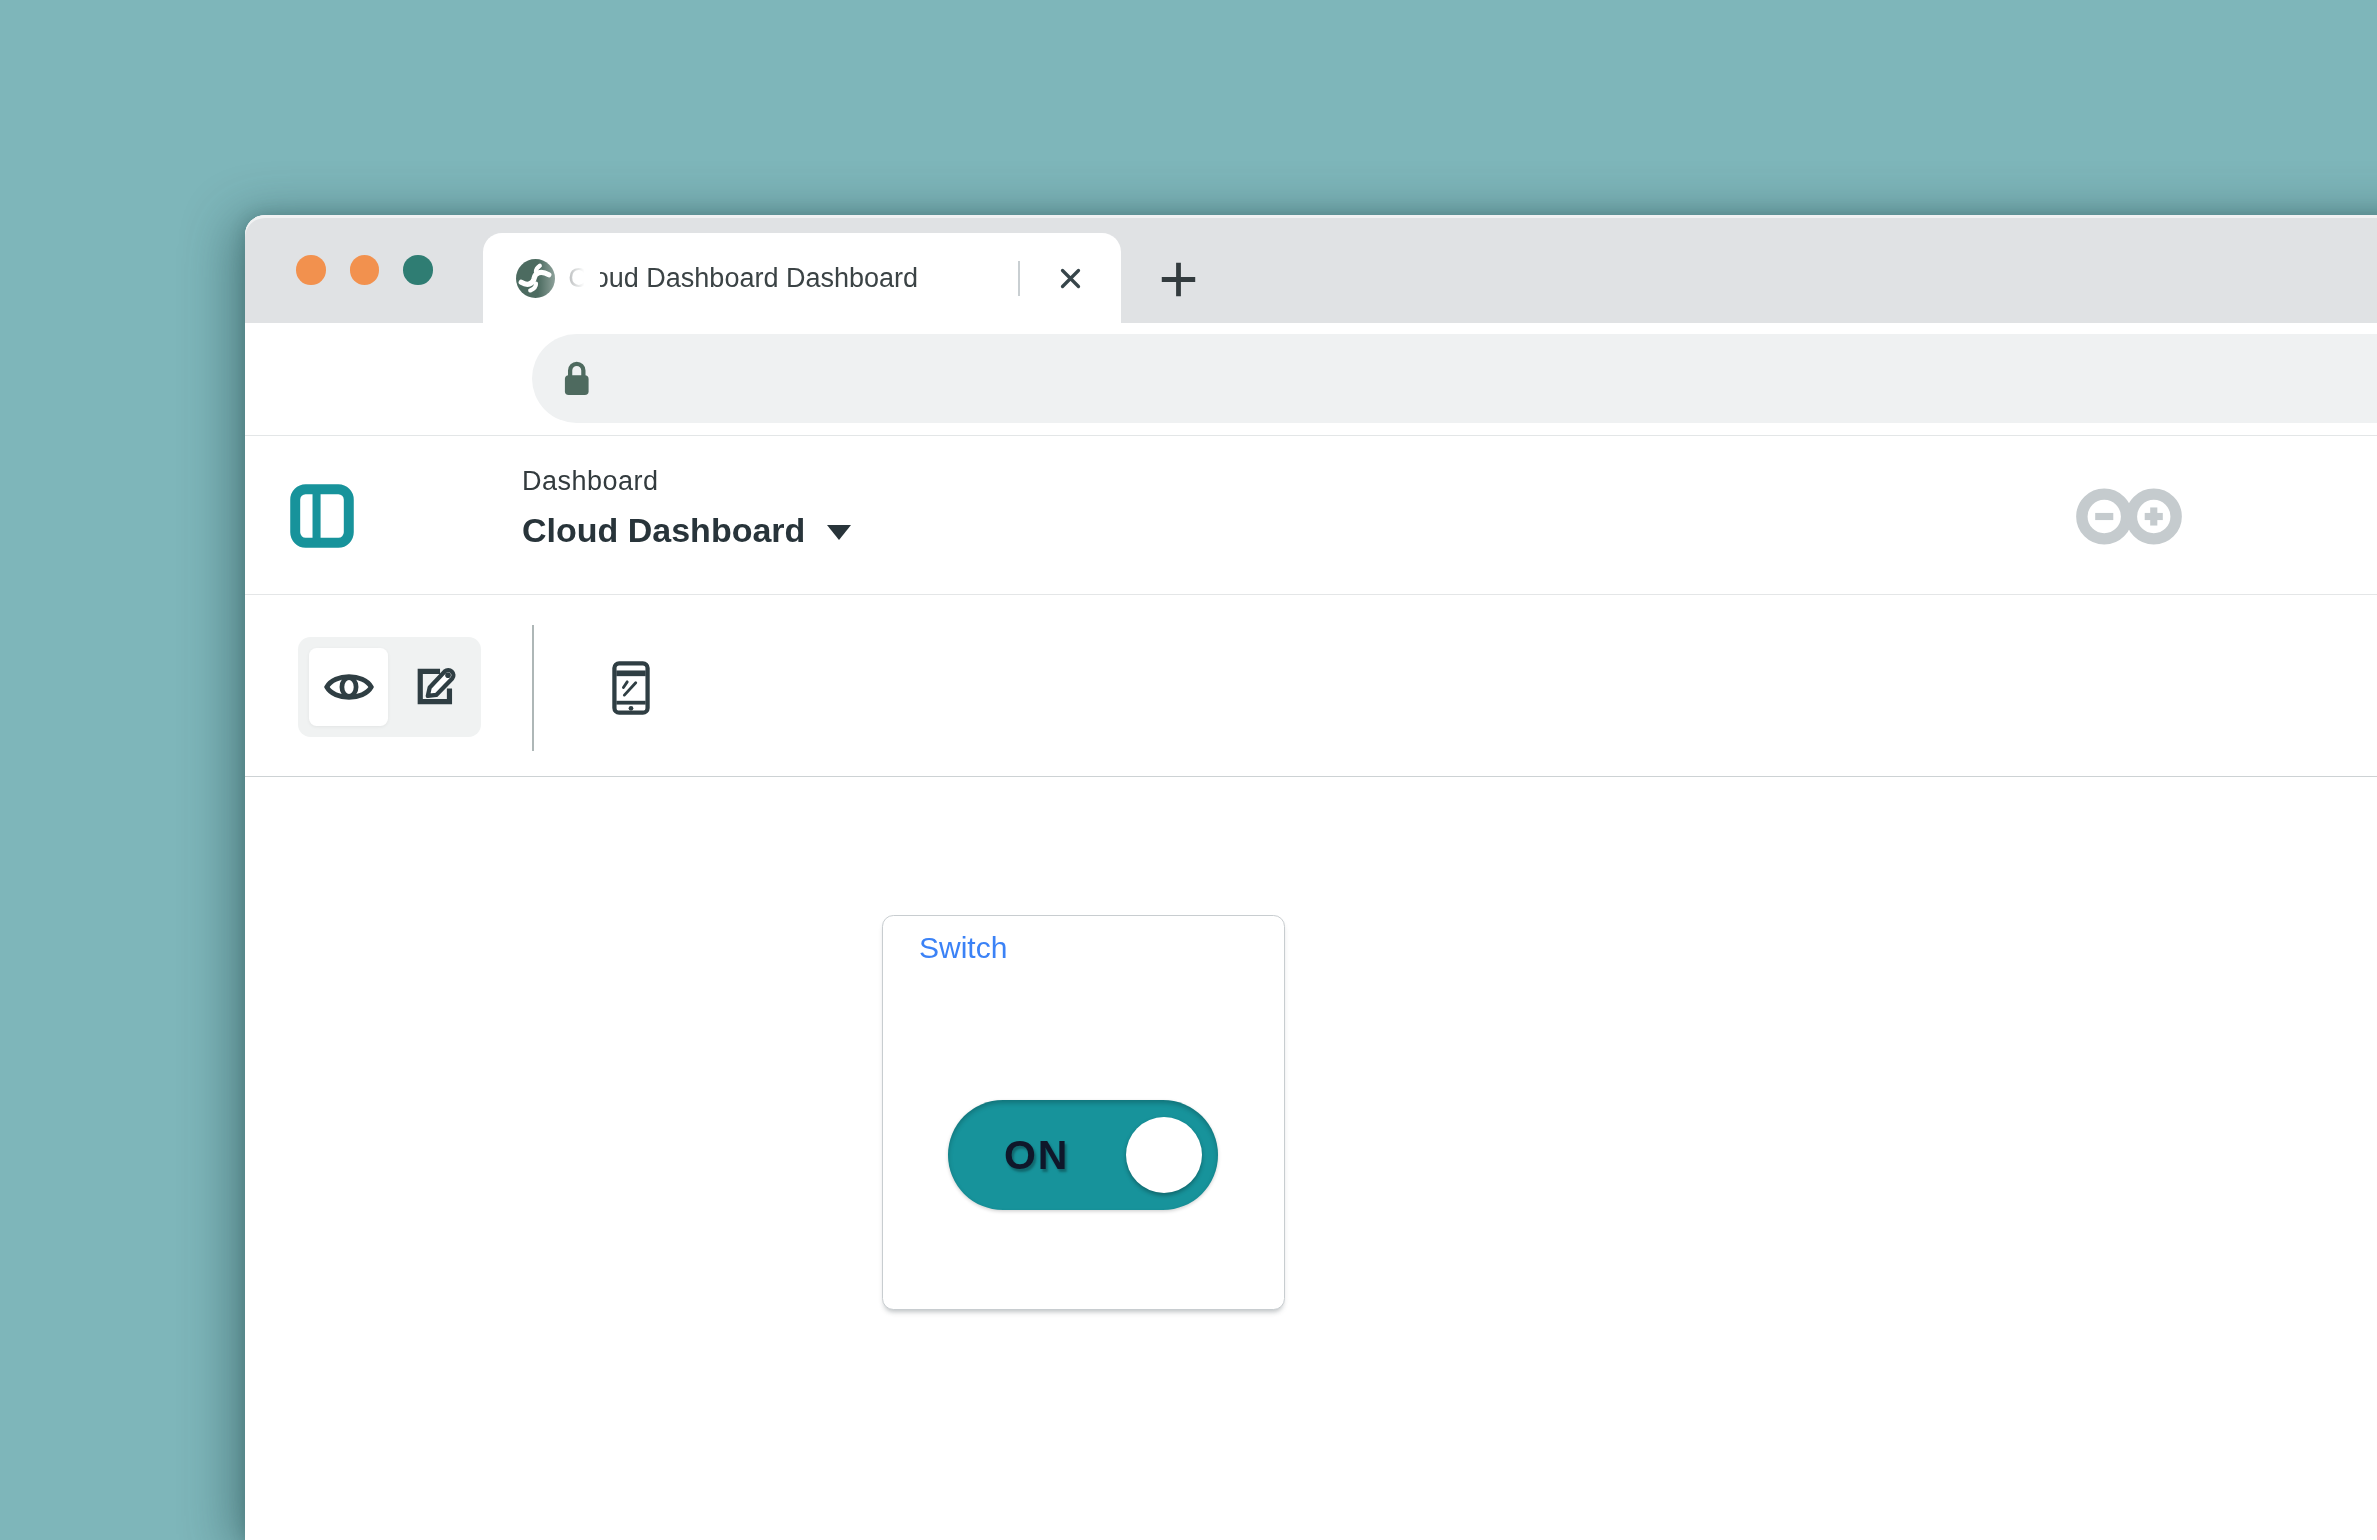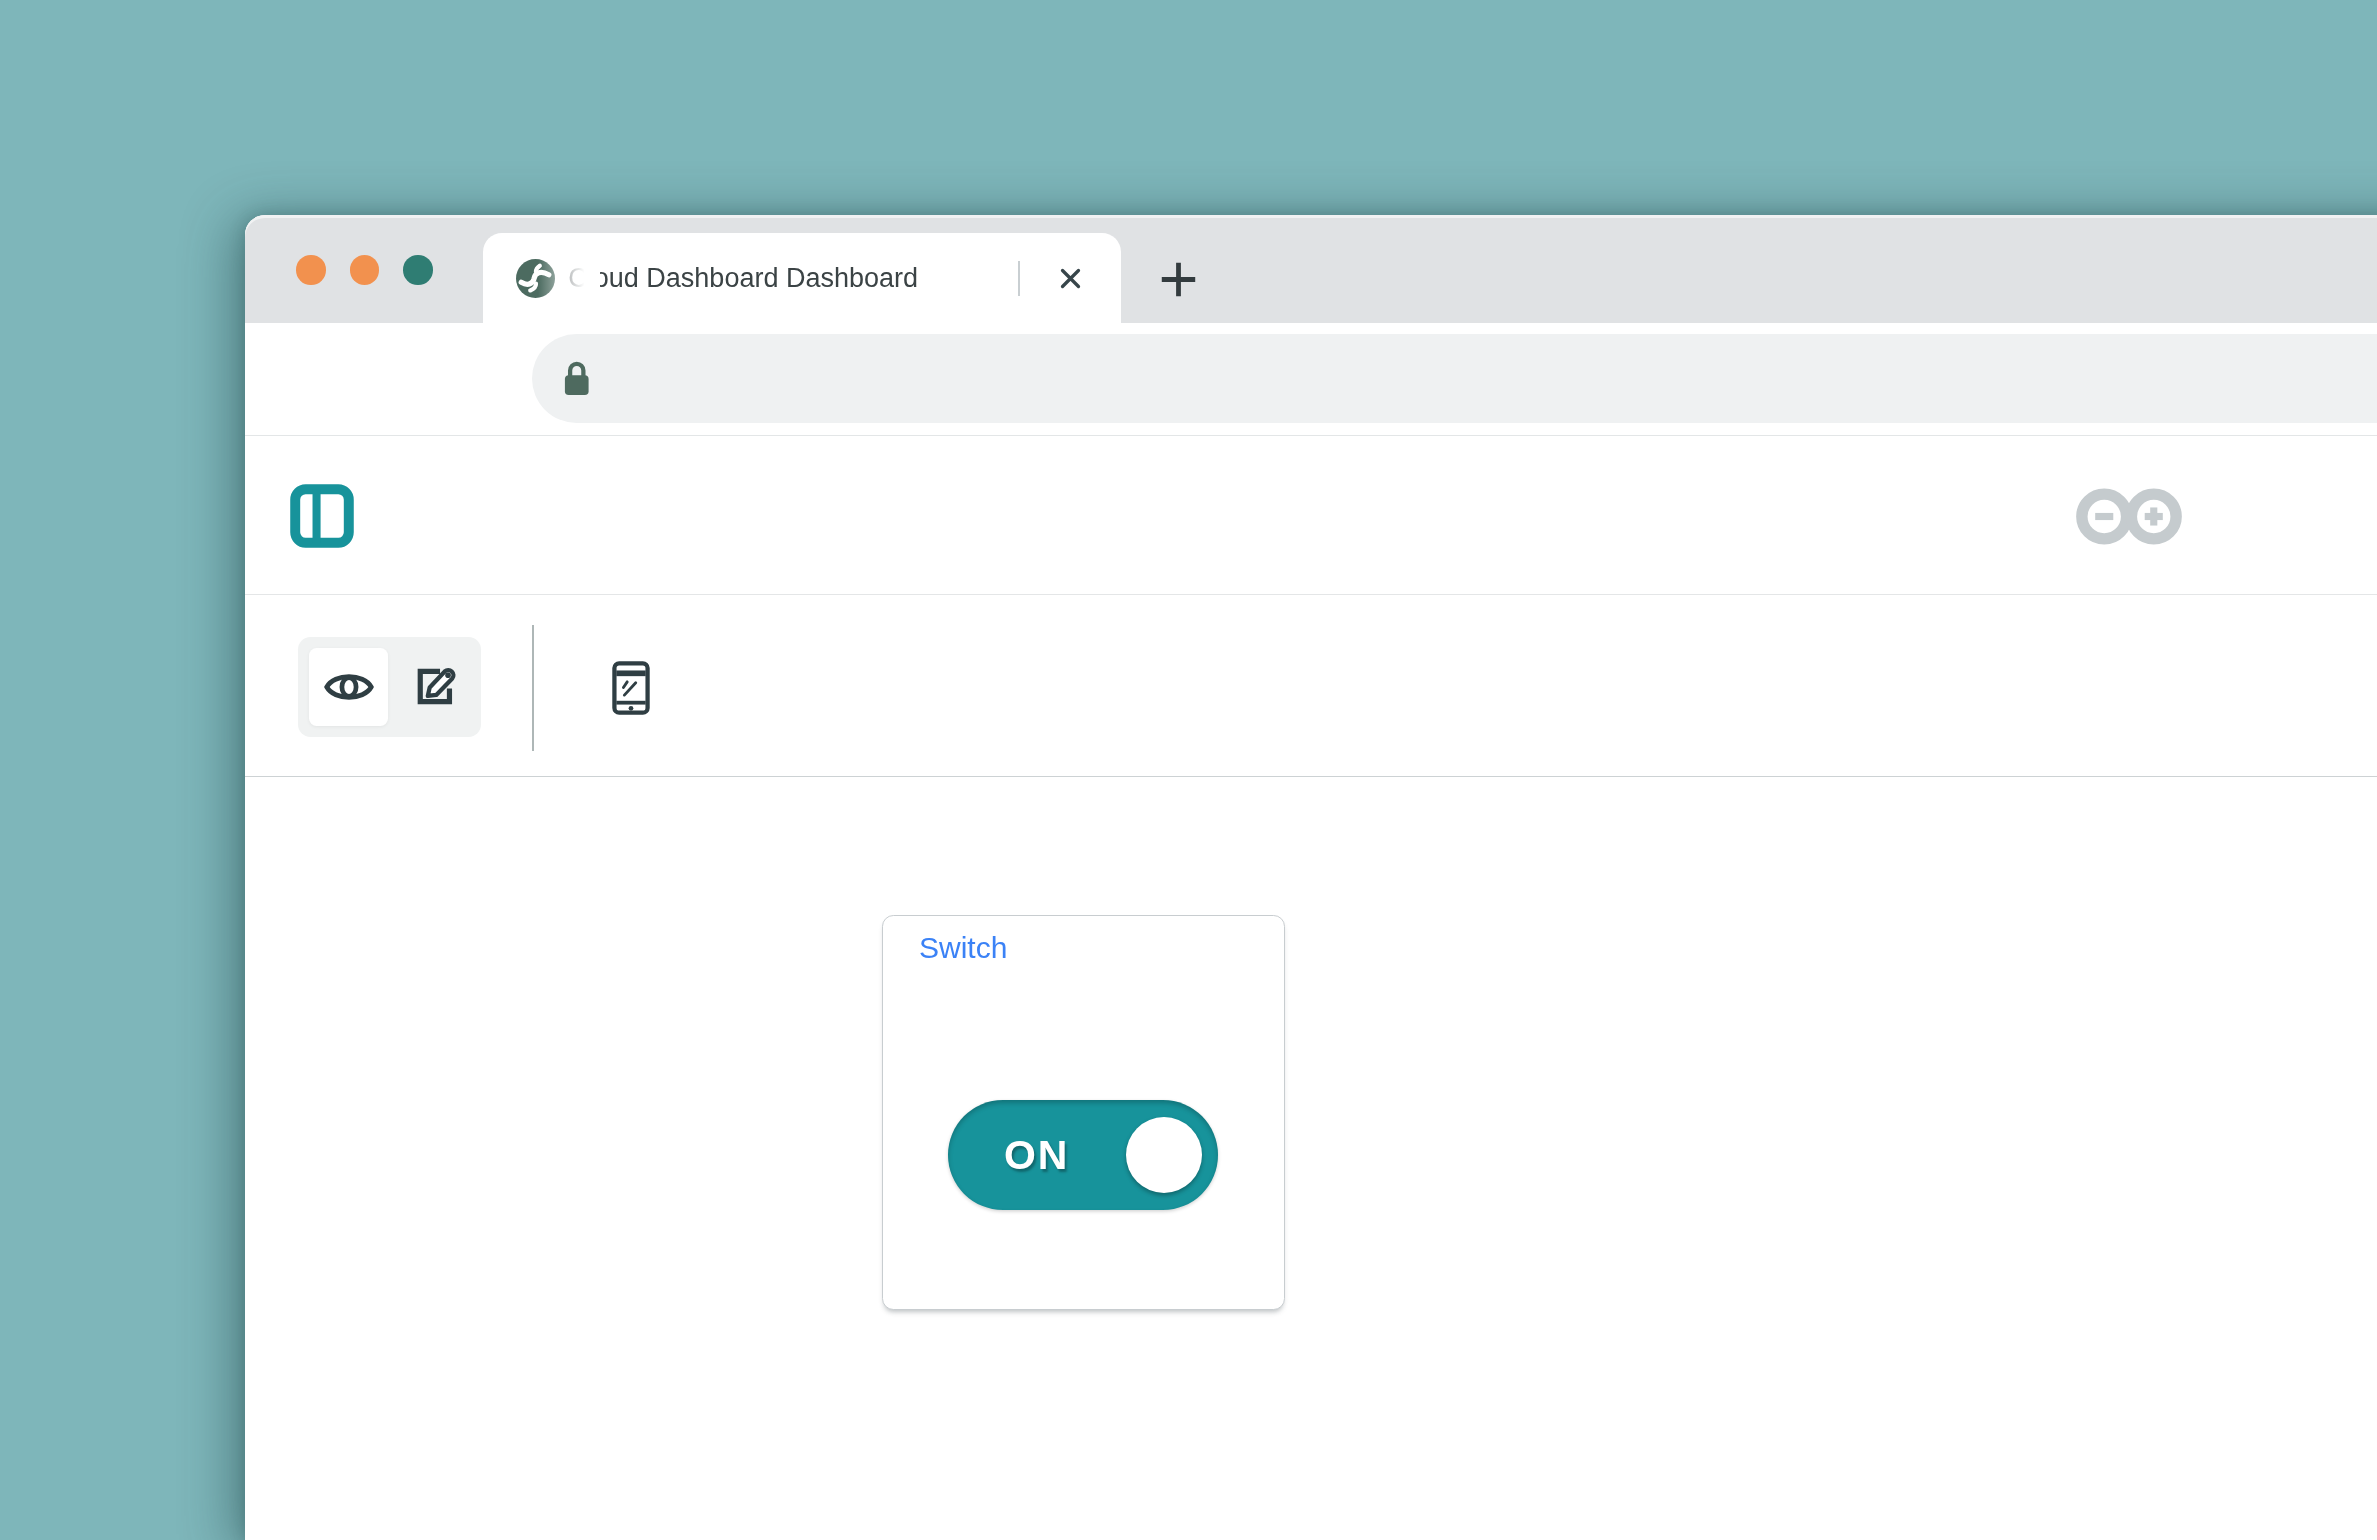--- a/index.html
+++ b/index.html
@@ -61,21 +61,21 @@
   
   .main{position:absolute;left:0;top:563px;right:0;bottom:0;background:#fff;}
   .widget-card{position:absolute;left:637px;top:137px;width:403px;height:395px;background:#fff;
                border:1.4px solid #C8CDD0;border-radius:11.4px;
                box-shadow:0 3.8px 4.8px -2.4px rgba(110,120,125,.45);}
   .widget-label{position:absolute;left:36px;top:15px;font-size:30px;color:#3b82f6;}
   .toggle{position:absolute;left:65px;top:184px;width:270px;height:110px;border-radius:55px;
           background:var(--accent,#17939B);cursor:pointer;
           box-shadow:inset 0 2.9px 4.8px rgba(0,0,0,.22), 0 1.4px 3.8px rgba(0,0,0,.18);}
   .toggle-text{position:absolute;left:56px;top:0;height:100%;display:flex;align-items:center;
-               font-size:41px;font-weight:700;color:#ffffff;letter-spacing:1.9px;
+               font-size:41px;font-weight:700;color:#0f172a;letter-spacing:1.9px;
                text-shadow:1.9px 2.9px 2.4px rgba(0,0,0,.30);}
   .knob{position:absolute;left:178px;top:17px;width:76px;height:76px;border-radius:50%;background:#fff;
         box-shadow:0 2.4px 4.3px rgba(0,0,0,.30);}
   svg{display:block;width:100%;height:100%;}
 </style>
 </head>
 <body>
 
 <div class="stage">
   <div class="window">
@@ -141,20 +141,27 @@
       </div>
     </div>
 
     <div class="appheader">
       <span class="panel-icon">
         <svg viewBox="0 0 135 135">
           <rect x="11" y="11" width="113" height="113" rx="22" fill="none" stroke="currentColor" stroke-width="21"></rect>
           <line x1="56" y1="11" x2="56" y2="124" stroke="currentColor" stroke-width="17"></line>
         </svg>
       </span>
+      <div class="head-texts">
+        <div class="breadcrumb">Dashboard</div>
+        <div class="dash-title-row">
+          <span class="dash-title">Cloud Dashboard</span>
+          <span class="caret"></span>
+        </div>
+      </div>
       <span class="arduino-logo">
         <svg viewBox="0 0 252 136">
           <circle cx="74" cy="68" r="47" fill="none" stroke="currentColor" stroke-width="24"></circle>
           <circle cx="178" cy="68" r="47" fill="none" stroke="currentColor" stroke-width="24"></circle>
           <line x1="55" y1="68" x2="93" y2="68" stroke="currentColor" stroke-width="15"></line>
           <line x1="159" y1="68" x2="197" y2="68" stroke="currentColor" stroke-width="15"></line>
           <line x1="178" y1="49" x2="178" y2="87" stroke="currentColor" stroke-width="15"></line>
         </svg>
       </span>
     </div>

